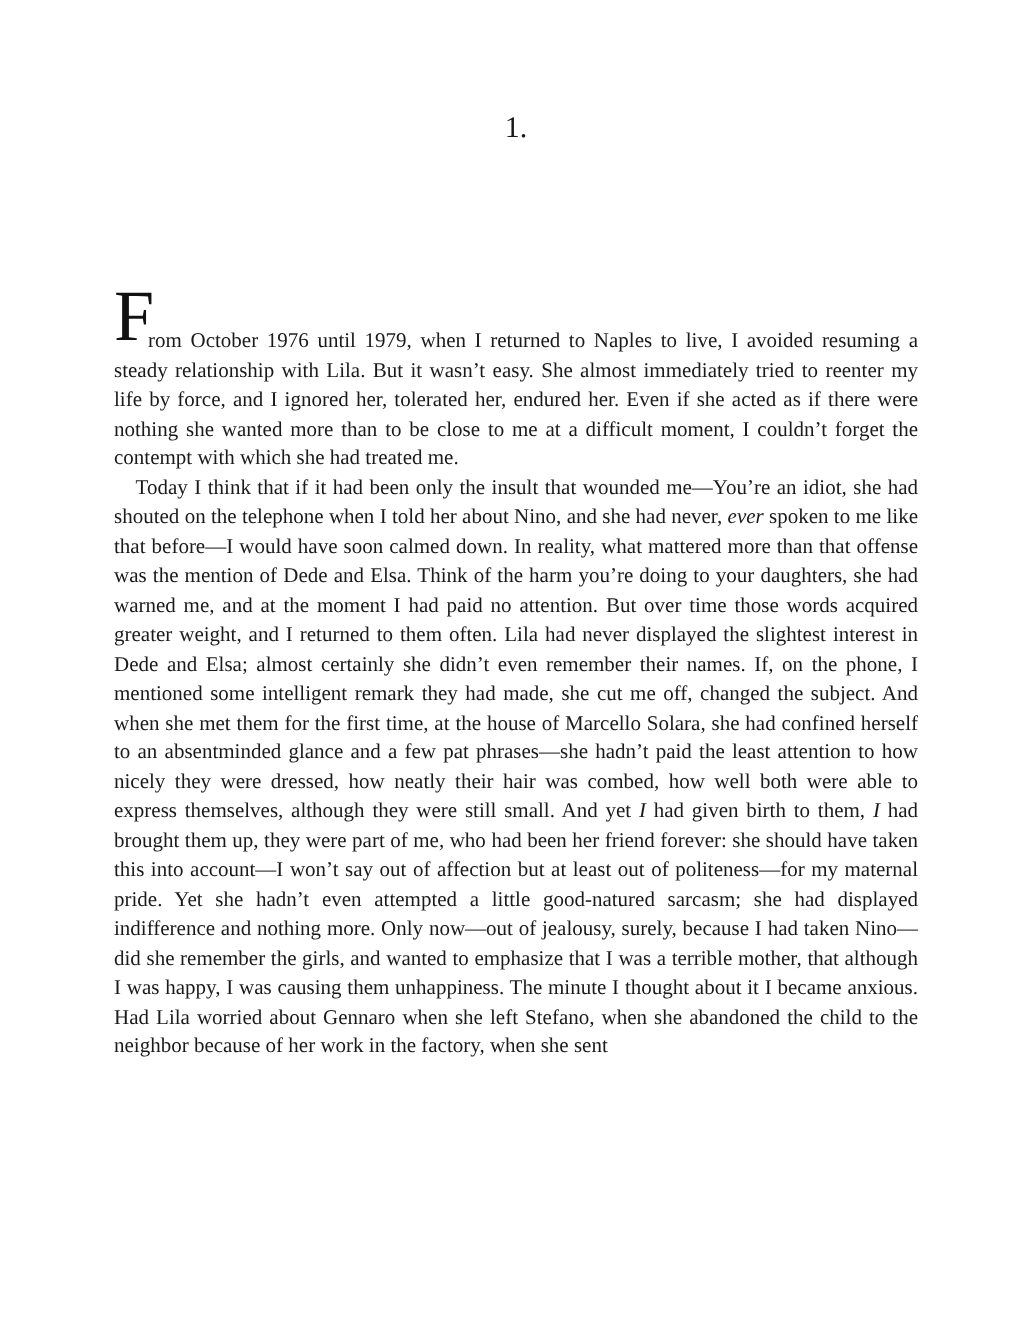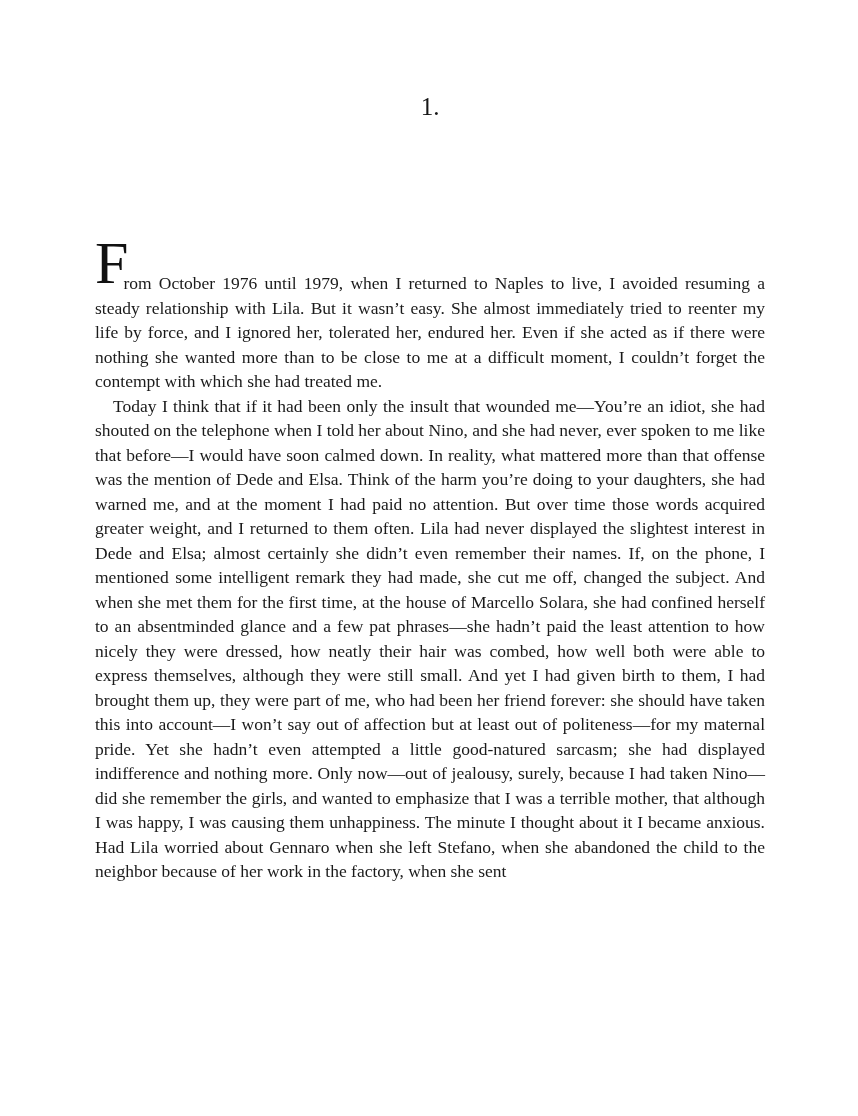--- a/index.html
+++ b/index.html
@@ -45,20 +45,21 @@
   }
   .initial-cap {
     font-size: 60px;
     line-height: 0;
     vertical-align: 6px;
     margin-right: -4px;
     letter-spacing: -1px;
     color: #111111;
   }
   .italic {
+    font-style: italic;
   }
 </style>
 </head>
 <body>
 
 <div class="page">
 
   <div class="chapter-number">1.</div>
 
   <div class="body-text">

